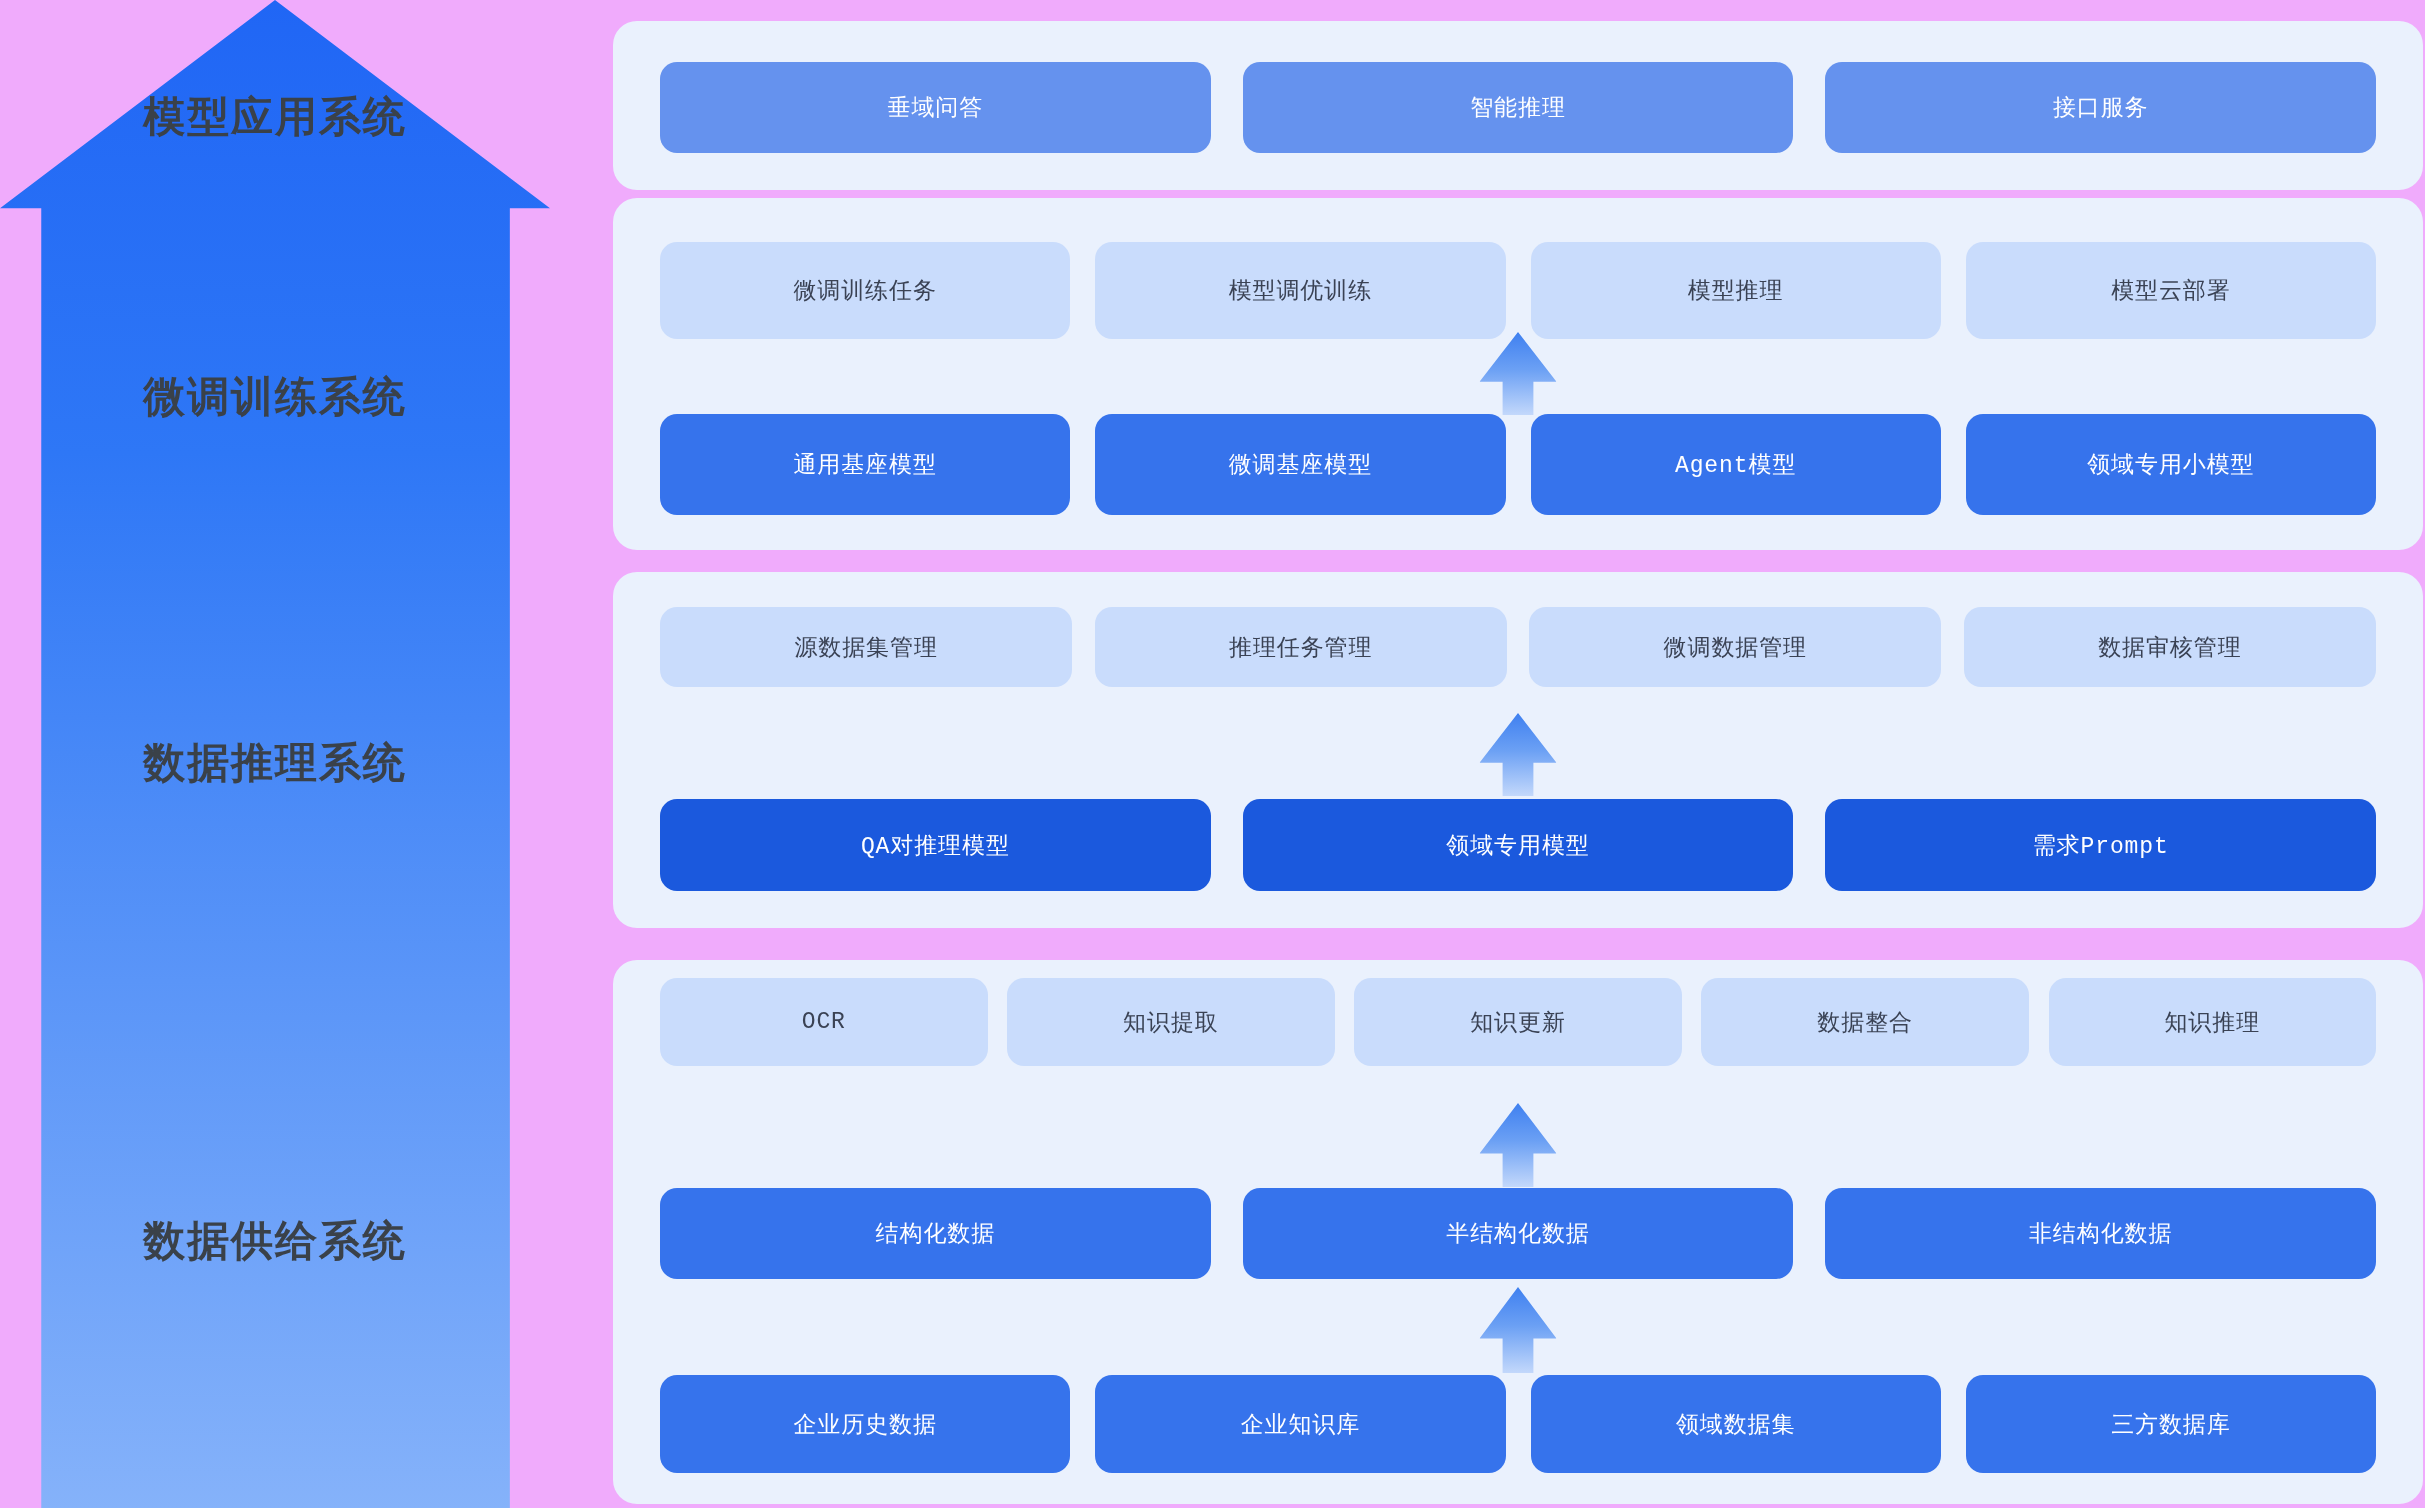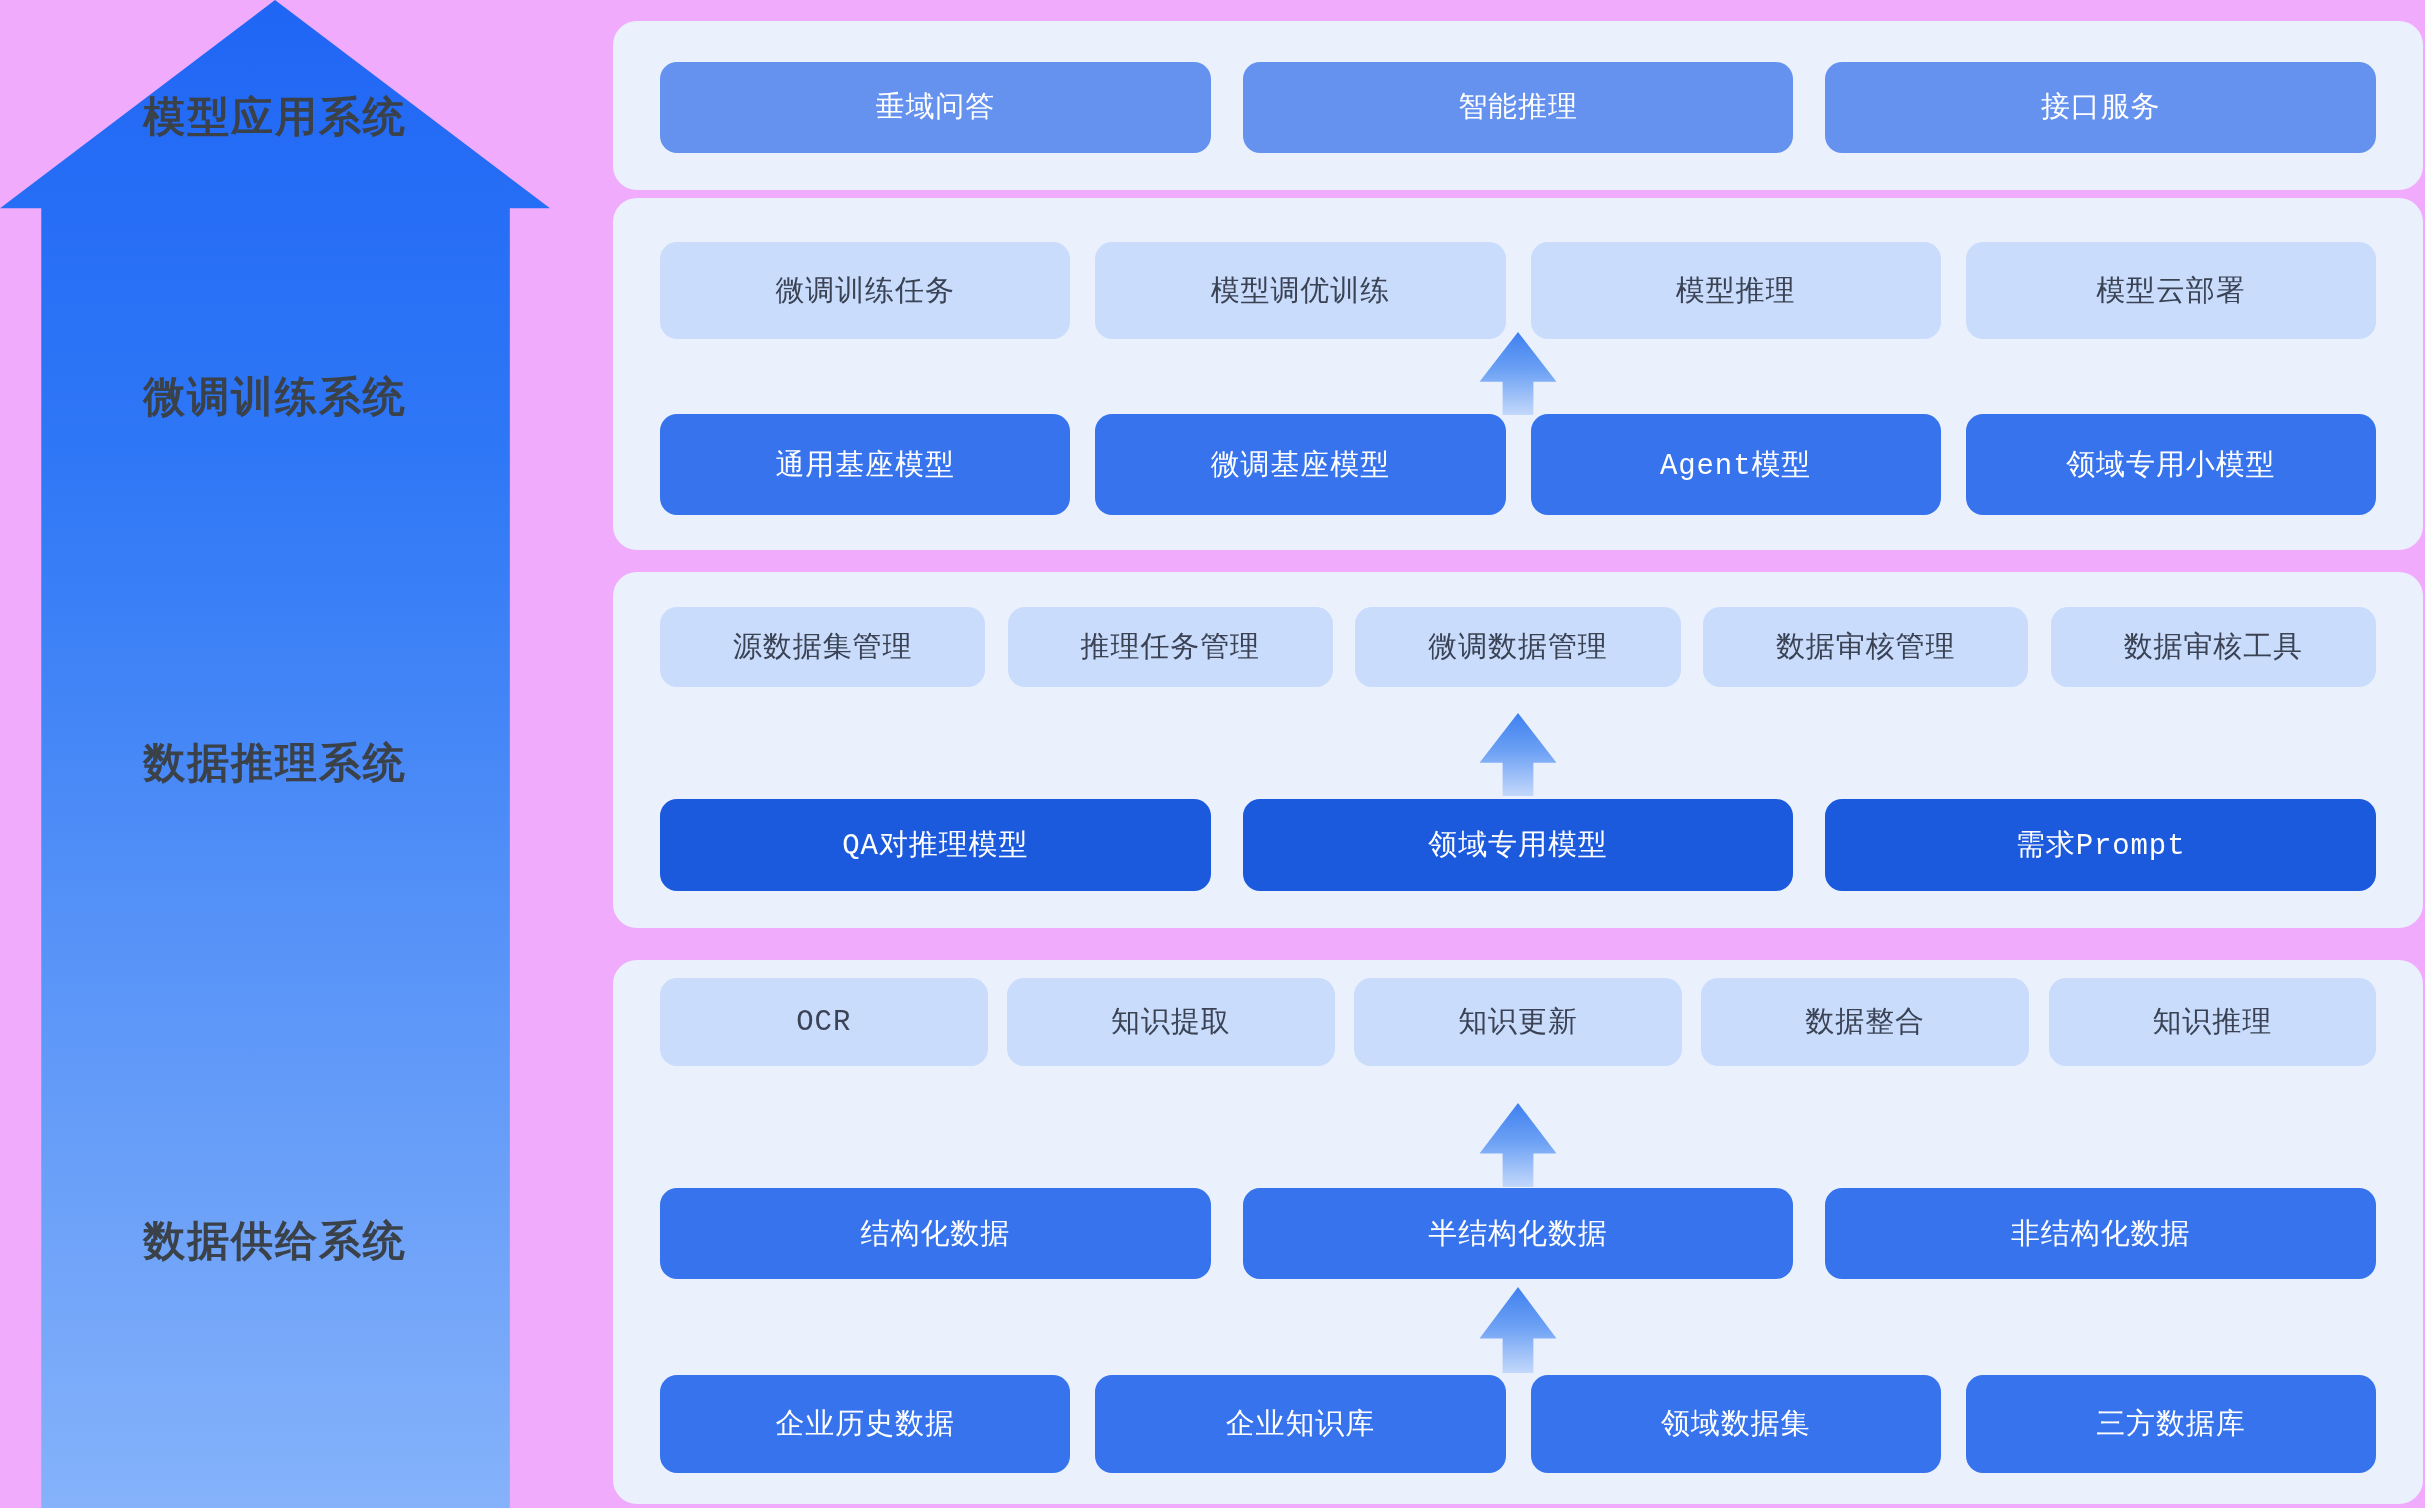--- a/index.html
+++ b/index.html
@@ -19,21 +19,21 @@
   }
   
   .panel{
     position:absolute;left:613px;width:1810px;background:#eaf1fd;border-radius:24px;
   }
   .row{
     position:absolute;left:47px;right:47px;display:flex;
   }
   .row .box{
     flex:1;display:flex;align-items:center;justify-content:center;
-    border-radius:17px;font-size:29px;letter-spacing:0.9px;
+    border-radius:17px;font-size:23px;letter-spacing:0.9px;
   }
   .box.light{background:#c9dcfc;color:#3a4254;}
   .box.app{background:#6592ee;color:#ffffff;}
   .box.strong{background:#3673ec;color:#ffffff;}
   .box.dark{background:#1b59dd;color:#ffffff;}
   
   .up-arrow{
     position:absolute;left:50%;transform:translateX(-50%);width:77px;
     background:linear-gradient(180deg,#3f80f0 0%,#6ba0f4 45%,#c3d8fb 100%);
     clip-path:polygon(50% 0%,100% 60%,70% 60%,70% 100%,30% 100%,30% 60%,0% 60%);
@@ -75,21 +75,20 @@
       <div class="box strong">领域专用小模型</div>
     </div>
   </div>
 
   <div class="panel" style="top:572px;height:356px;">
     <div class="row gap5" style="top:35px;height:80px;">
       <div class="box light">源数据集管理</div>
       <div class="box light">推理任务管理</div>
       <div class="box light">微调数据管理</div>
       <div class="box light">数据审核管理</div>
-      <div class="box light">数据审核工具</div>
     </div>
     <div class="up-arrow" style="top:141px;height:83px;"></div>
     <div class="row gap3" style="top:227px;height:92px;">
       <div class="box dark">QA对推理模型</div>
       <div class="box dark">领域专用模型</div>
       <div class="box dark">需求Prompt</div>
     </div>
   </div>
 
   <div class="panel" style="top:960px;height:544px;">

